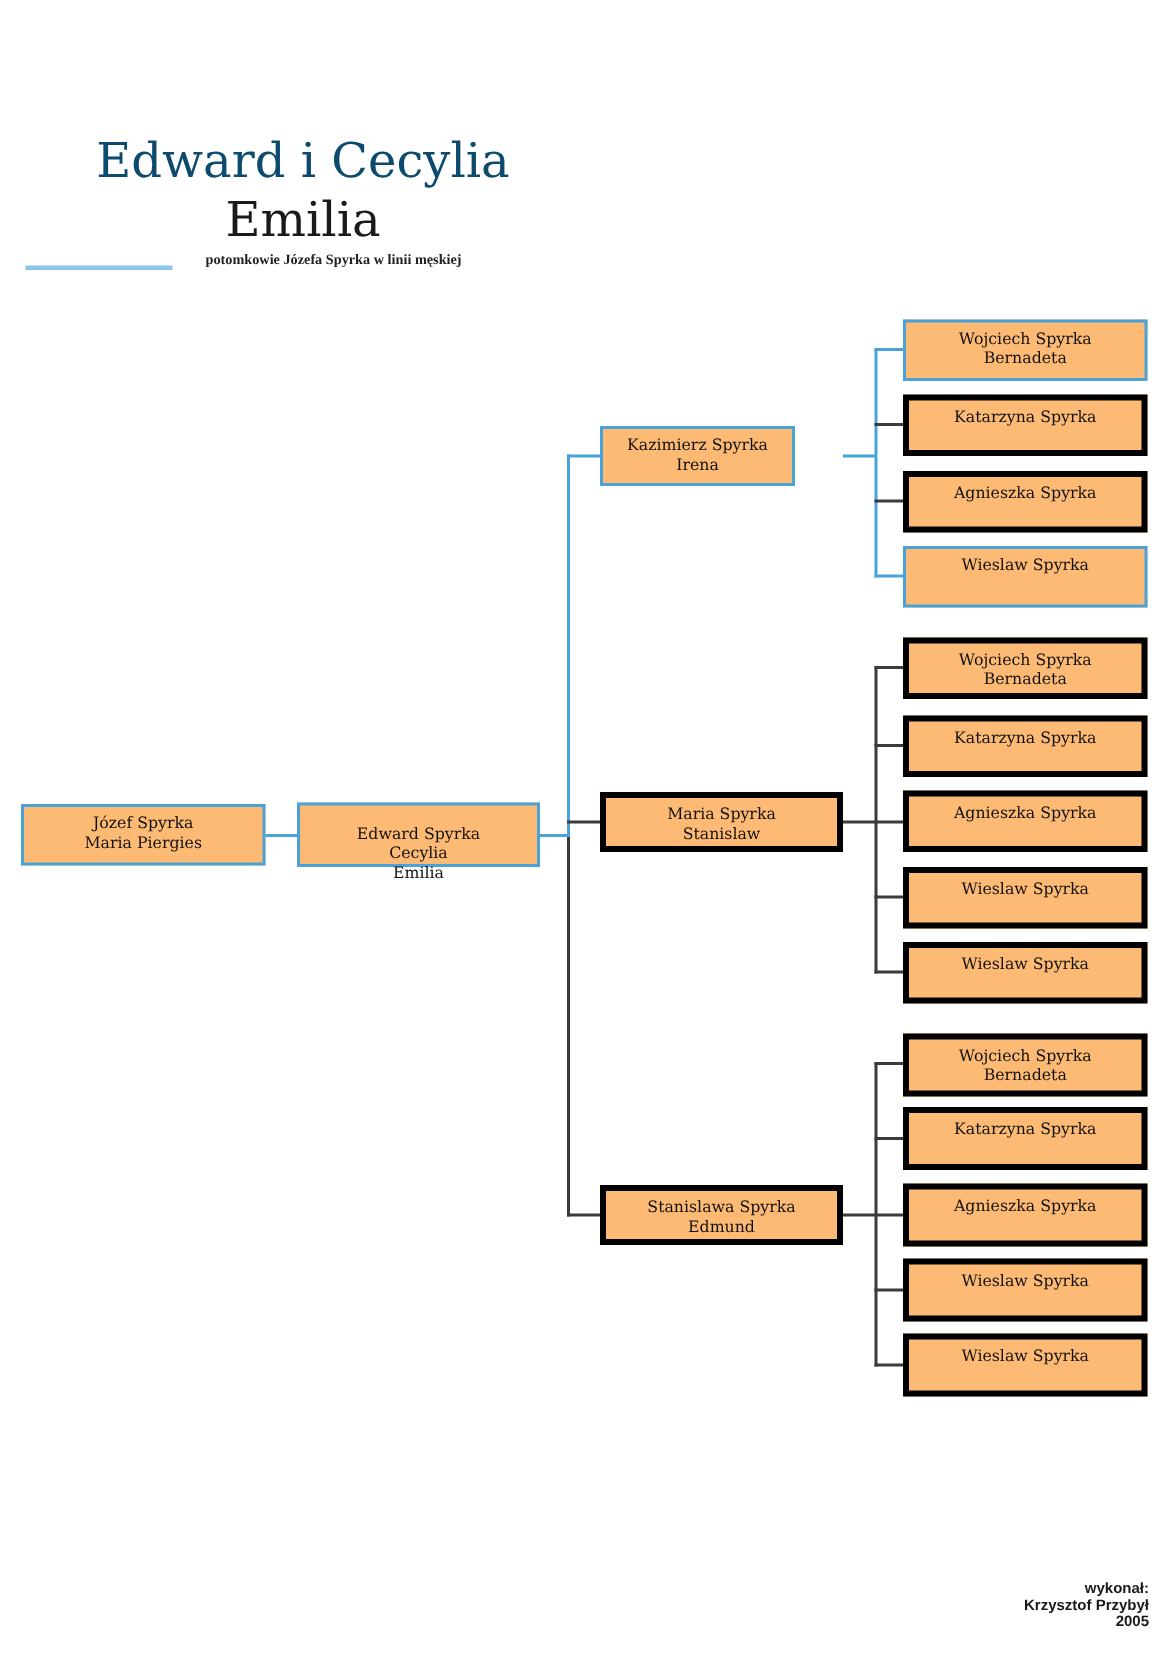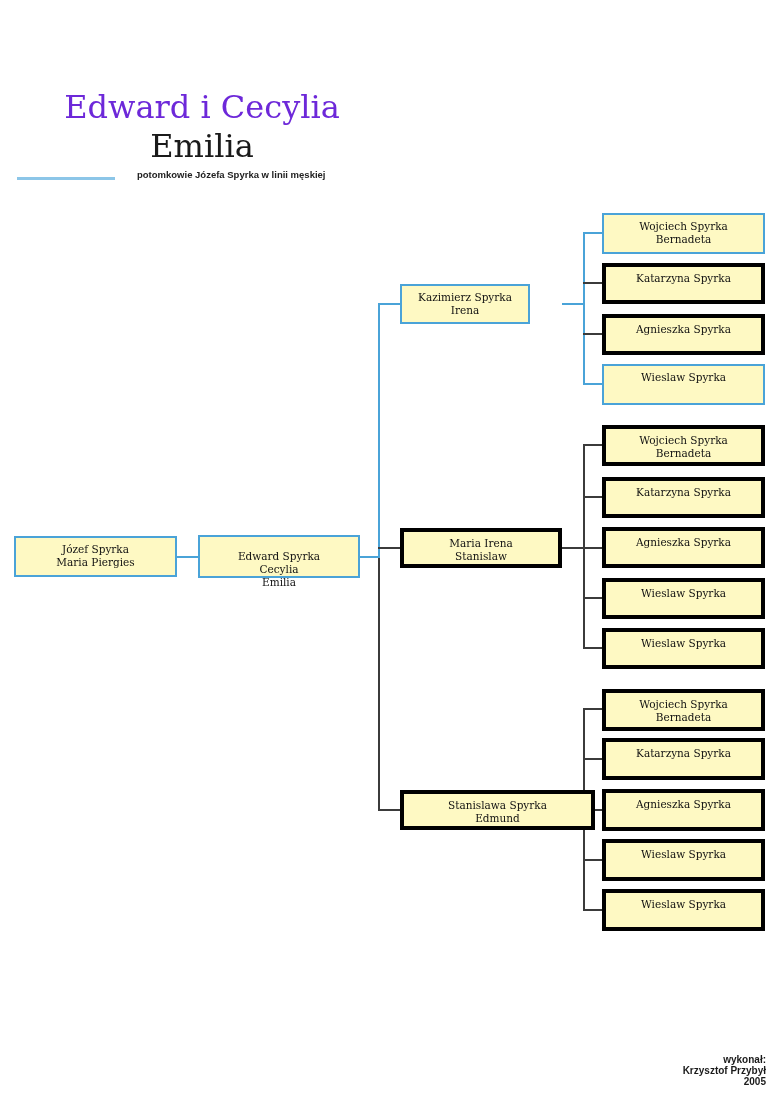--- a/index.html
+++ b/index.html
@@ -3,29 +3,29 @@
 <meta charset="utf-8">
 <style>
   html,body { margin:0; padding:0; background:#ffffff; }
   #page {
     position:relative; width:781px; height:1108px; background:#ffffff;
     overflow:hidden; font-family:"DejaVu Serif", serif;
   }
   .t1 { position:absolute; left:0; top:36px; width:404px; text-align:center;
         font-size:22px; letter-spacing:2px; color:#1a1a1a; }
   .t2 { position:absolute; left:0; top:88px; width:404px; text-align:center;
-        font-size:32px; color:#6d28d9; }
+        font-size:32px; color:#0c4a6e; }
   .t3 { position:absolute; left:0; top:127px; width:404px; text-align:center;
         font-size:32px; color:#1a1a1a; }
   .sub { position:absolute; left:137px; top:169px;
-         font-family:Liberation Sans, sans-serif; font-size:9.5px;
+         font-family:Liberation Serif, serif; font-size:9.5px;
          font-weight:bold; color:#222; }
   .rule { position:absolute; left:17px; top:177px; width:98px; height:3px;
           background:#8cc6e8; }
-  .node { position:absolute; background:#fef9c3; box-sizing:border-box;
+  .node { position:absolute; background:#fdba74; box-sizing:border-box;
           text-align:center; font-size:10.5px; line-height:13px; color:#111;
           padding-top:5px; }
   .node.b { border:2px solid #4aa3d8; }
   .node.d { border:4px solid #000000; }
   .node.tight { padding-top:13px; }
   .cl { position:absolute; }
   .cl.b { background:#4aa3d8; }
   .cl.d { background:#3b3b3b; }
   .credit { position:absolute; right:15px; top:1054px; text-align:right;
             font-family:"Liberation Sans", sans-serif; font-size:10px;
@@ -81,24 +81,24 @@
     <div>Edward Spyrka</div>
     <div>Cecylia</div>
     <div>Emilia</div>
   </div>
 
   <div class="node b" style="left:400px;top:284px;width:130px;height:40px">
     <div>Kazimierz Spyrka</div>
     <div>Irena</div>
   </div>
   <div class="node d" style="left:400px;top:528px;width:162px;height:40px">
-    <div>Maria Irena</div>
+    <div>Maria Spyrka</div>
     <div>Stanislaw</div>
   </div>
-  <div class="node d" style="left:400px;top:790px;width:195px;height:40px">
+  <div class="node d" style="left:400px;top:790px;width:162px;height:40px">
     <div>Stanislawa Spyrka</div>
     <div>Edmund</div>
   </div>
 
   <div class="node b" style="left:602px;top:213px;width:163px;height:41px">
     <div>Wojciech Spyrka</div>
     <div>Bernadeta</div>
   </div>
   <div class="node d" style="left:602px;top:263px;width:163px;height:41px">
     <div>Katarzyna Spyrka</div>

